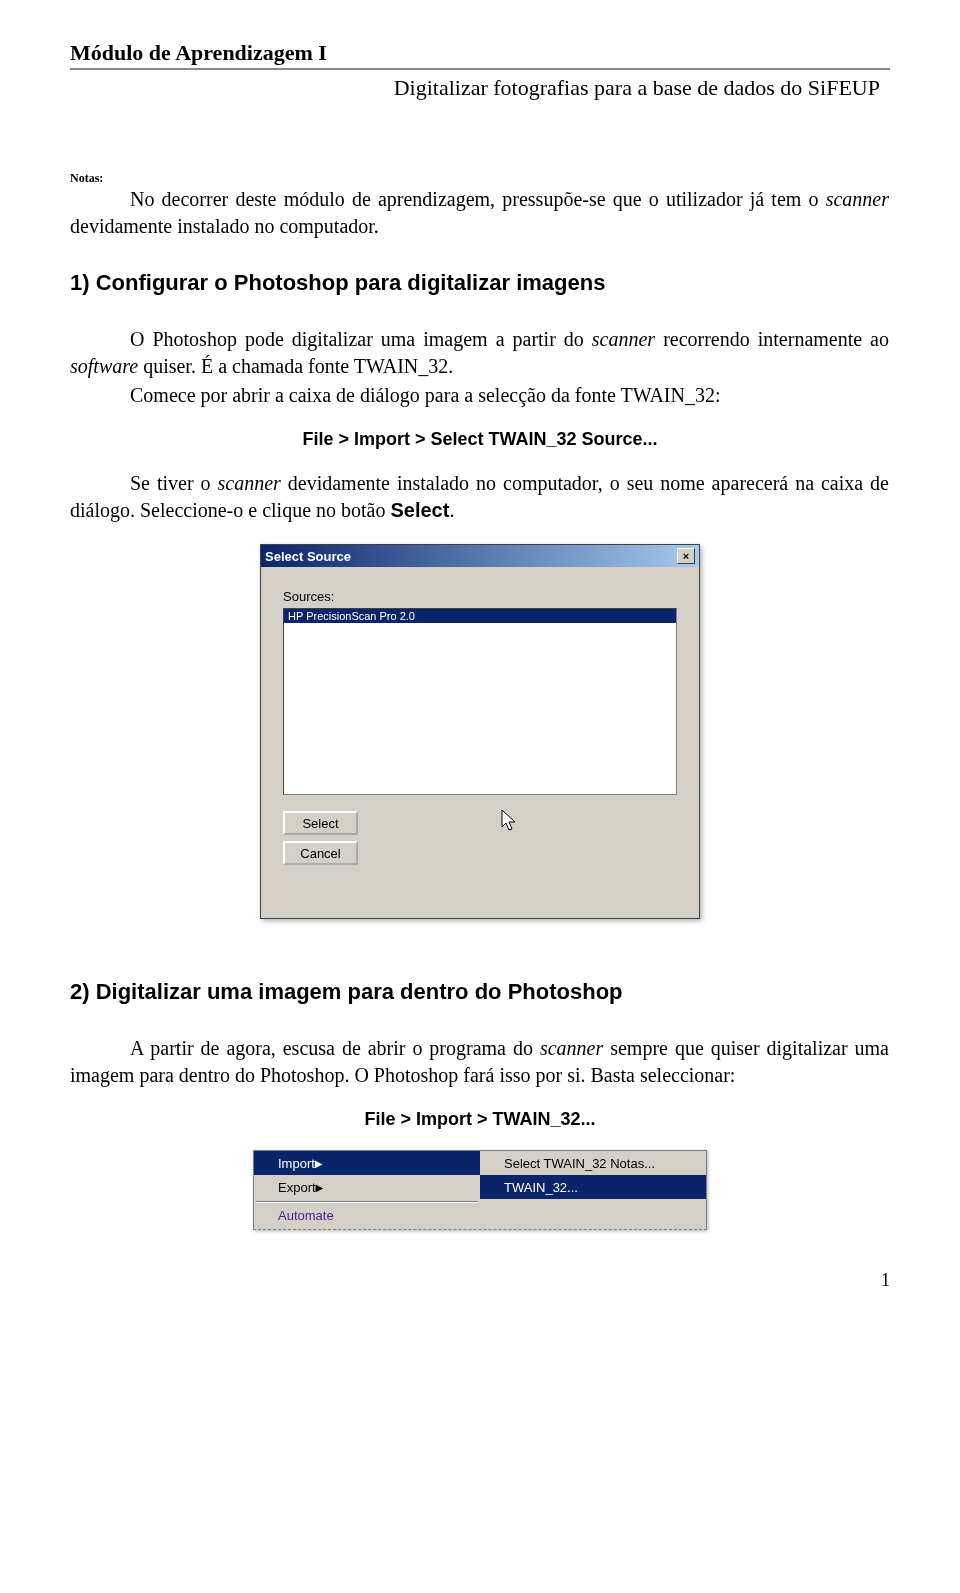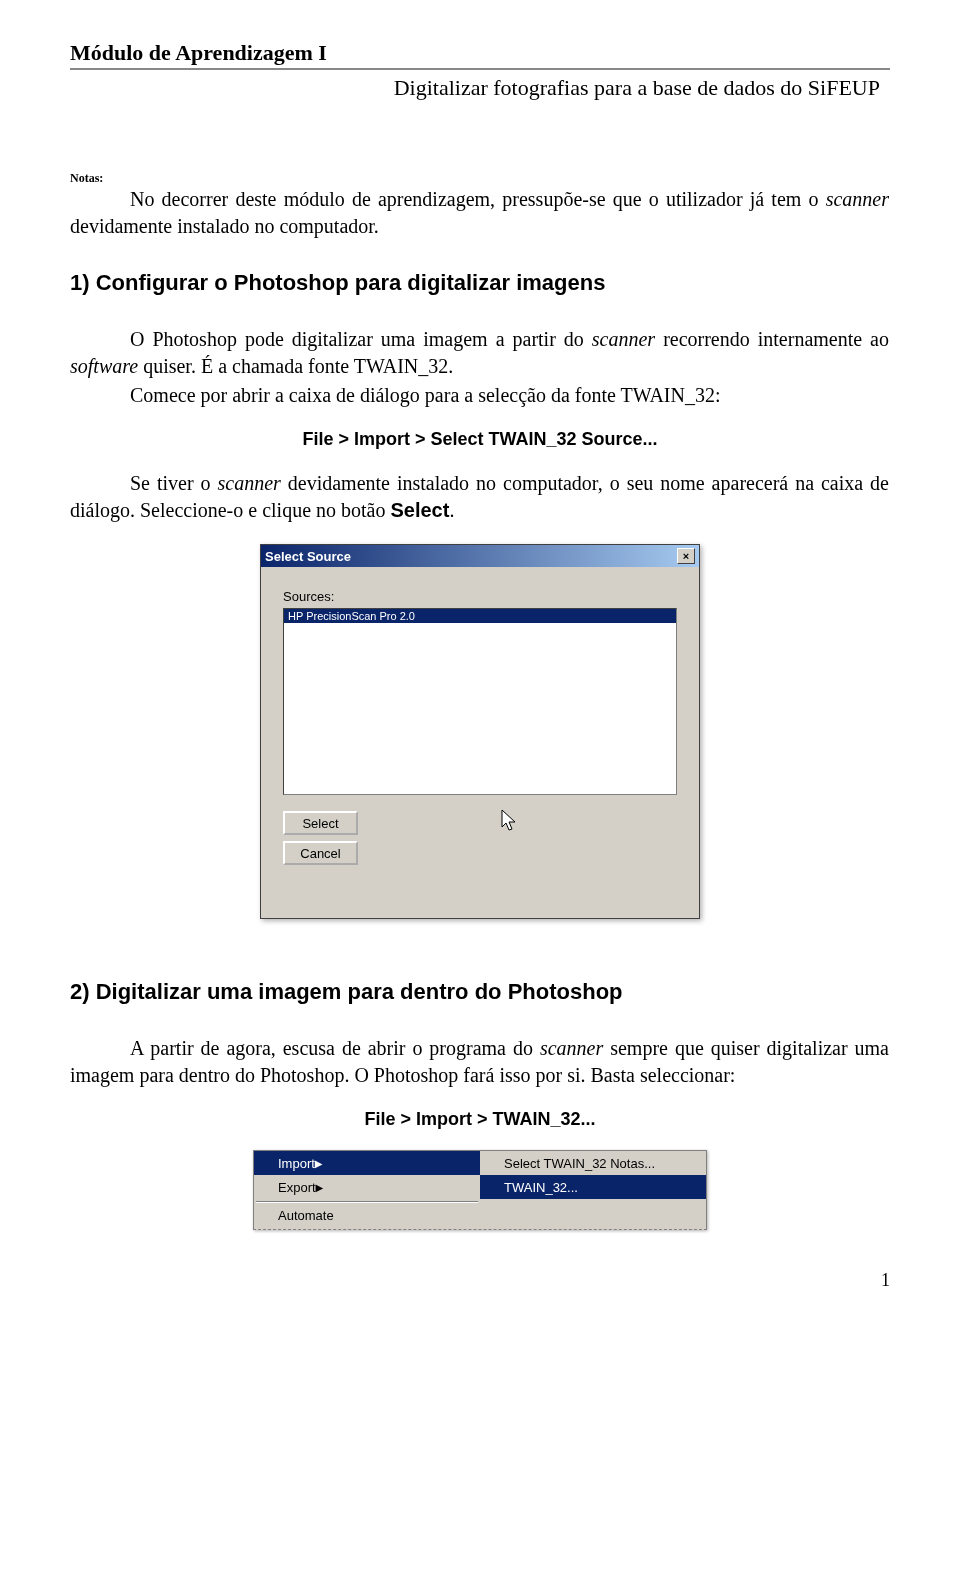--- a/index.html
+++ b/index.html
@@ -174,21 +174,21 @@
   .menu-arrow {
     font-size: 10px;
   }
   .menu-sep {
     height: 1px;
     background: #808080;
     border-bottom: 1px solid #fff;
     margin: 2px 2px;
   }
   .menu-faded {
-    color: #000000;
+    color: #4c1d95;
     padding: 3px 12px 3px 24px;
     height: 12px;
     overflow: hidden;
   }
   .pagenum {
     text-align: right;
     font-size: 18px;
     margin-top: 40px;
   }
 </style>

